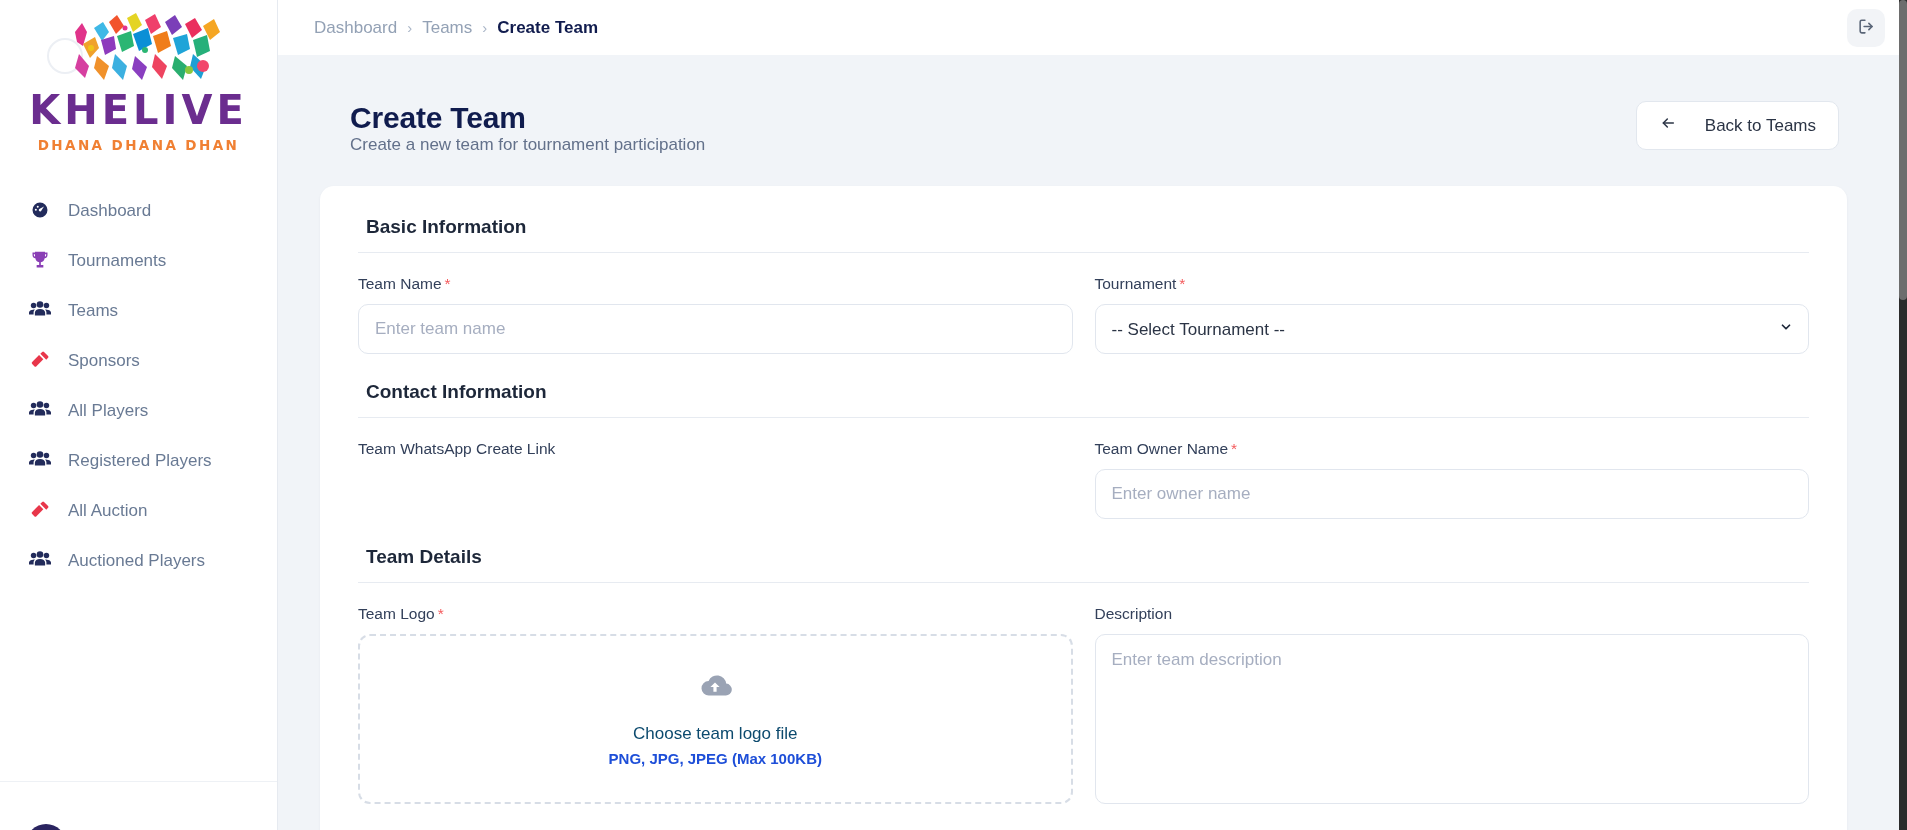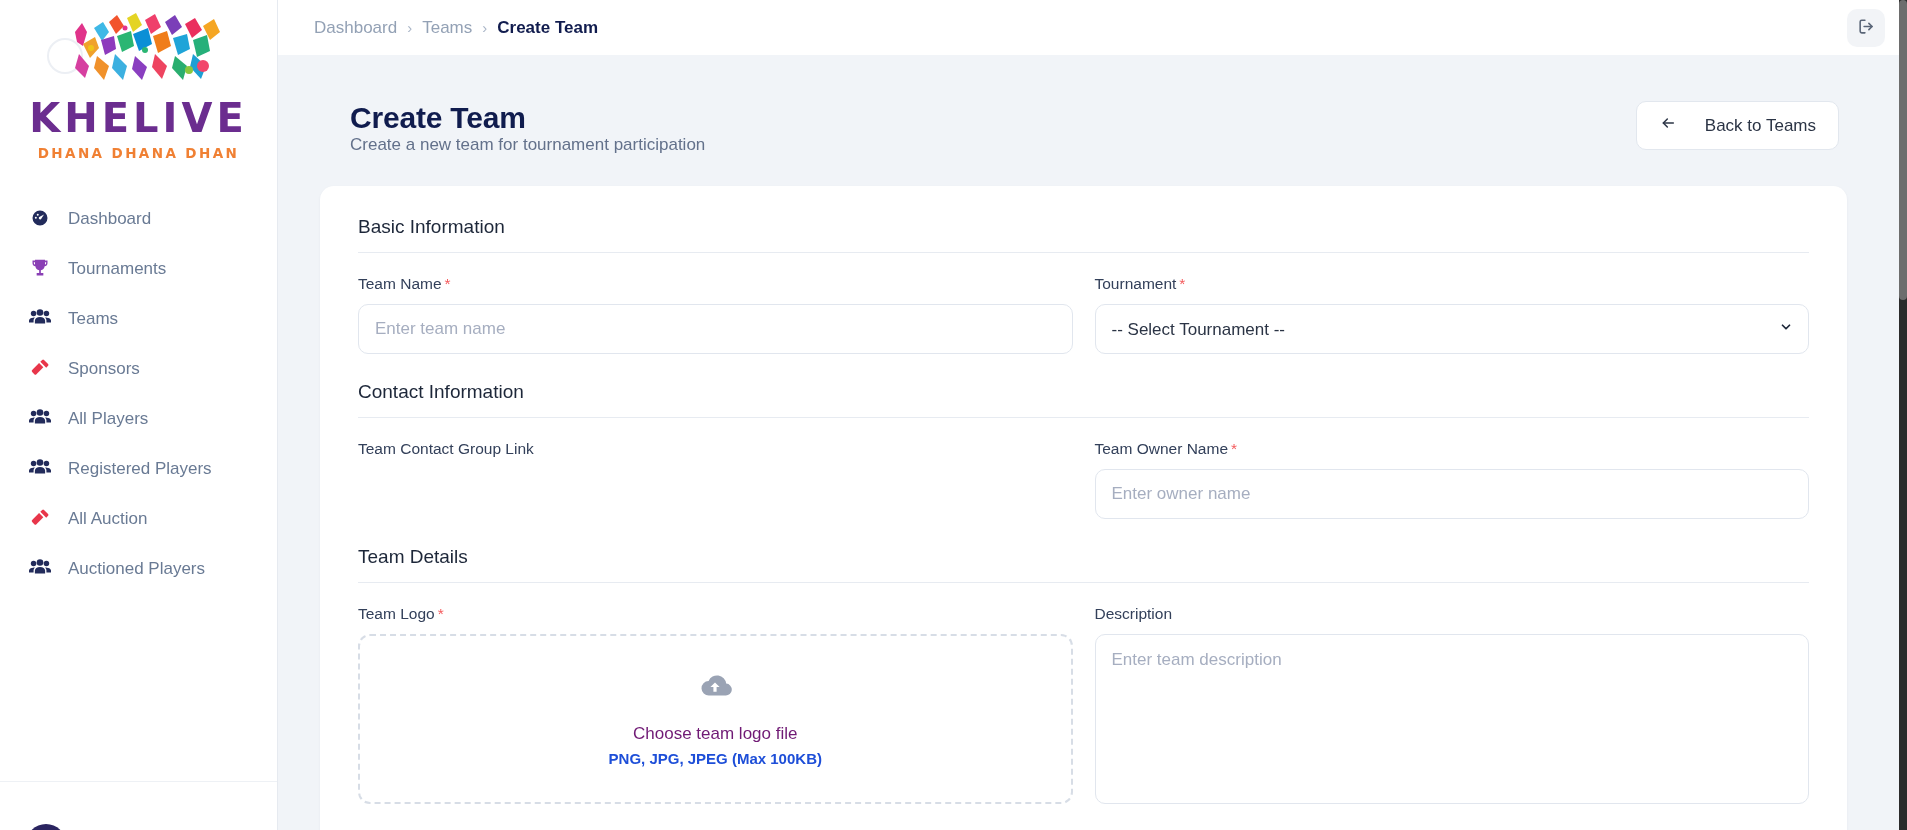--- a/index.html
+++ b/index.html
@@ -21,21 +21,21 @@
     flex: 0 0 278px;
     position: relative;
   }
   .brand {
     padding: 10px 32px 14px 32px;
     display: flex; flex-direction: column; align-items: center;
   }
   .brand-art { width: 200px; height: 74px; display: block; }
   .brand-word {
     font-size: 40px; font-weight: 700; letter-spacing: 4px;
-    color: #6b2d8f; line-height: 1; margin-top: 14px;
+    color: #6b2d8f; line-height: 1; margin-top: 6px;
     font-family: "DejaVu Sans", sans-serif;
   }
   .brand-tag {
     font-size: 13.5px; font-weight: 700; letter-spacing: 2.4px;
     color: #f08033; margin-top: 7px;
     font-family: "DejaVu Sans", sans-serif;
   }
 
   .nav { margin-top: 18px; display: flex; flex-direction: column; }
   .nav-item {
@@ -101,22 +101,23 @@
 
   .card {
     background: #ffffff;
     border-radius: 14px;
     margin-top: 31px;
     padding: 30px 38px 40px 38px;
     box-shadow: 0 1px 3px rgba(16,28,78,0.05);
     height: 700px;
   }
   .section-title {
-    font-size: 19px; font-weight: 400; color: #1d2739;
+    font-size: 19px; font-weight: 700; color: #1d2739;
     padding-bottom: 14px;
+    margin-left: 8px;
   }
   .section-rule { border-top: 1px solid #e7ebf1; margin-bottom: 22px; }
   .section-block + .section-block { margin-top: 27px; }
 
   .grid2 { display: grid; grid-template-columns: 1fr 1fr; column-gap: 22px; }
   .field { display: flex; flex-direction: column; }
   .flabel { font-size: 15.5px; color: #33405a; margin-bottom: 11px; }
   .req { color: #f4595b; margin-left: 3px; }
 
   .input, .select, .textarea {
@@ -139,21 +140,21 @@
     pointer-events: none;
   }
   .input.has-icon { padding-left: 40px; }
 
   .dropzone {
     border: 2px dashed #d7dde6; border-radius: 12px;
     height: 170px;
     display: flex; flex-direction: column; align-items: center; justify-content: center;
     gap: 6px; cursor: pointer; background: #ffffff;
   }
-  .dz-title { font-size: 17px; color: #701a75; margin-top: 12px; }
+  .dz-title { font-size: 17px; color: #0c4a6e; margin-top: 12px; }
   .dz-hint { font-size: 15px; color: #1d4ed8; font-weight: bold; }
   .textarea { height: 170px; resize: none; padding-top: 15px; }
 
   .scrollbar {
     position: absolute; right: 0; top: 0; width: 8px; height: 830px;
     background: #2b2b2b;
   }
   .scroll-thumb {
     position: absolute; right: 0; top: 0; width: 8px; height: 300px;
     background: #6d6d6d; border-radius: 4px;
@@ -383,21 +384,21 @@
         </div>
 
         <div class="section-block">
           <div class="section-title">Contact Information</div>
           <div class="section-rule"></div>
 
           <div class="grid2">
 
             <div class="field">
               <label class="flabel">
-                <span>Team Contact Group Link</span><span class="req"></span>
+                <span>Team WhatsApp Create Link</span><span class="req"></span>
               </label>
             </div>
 
             <div class="field">
               <label class="flabel">
                 <span>Team Owner Name</span><span class="req">*</span>
               </label>
               <input class="input" type="text" placeholder="Enter owner name" style="">
             </div>
 

